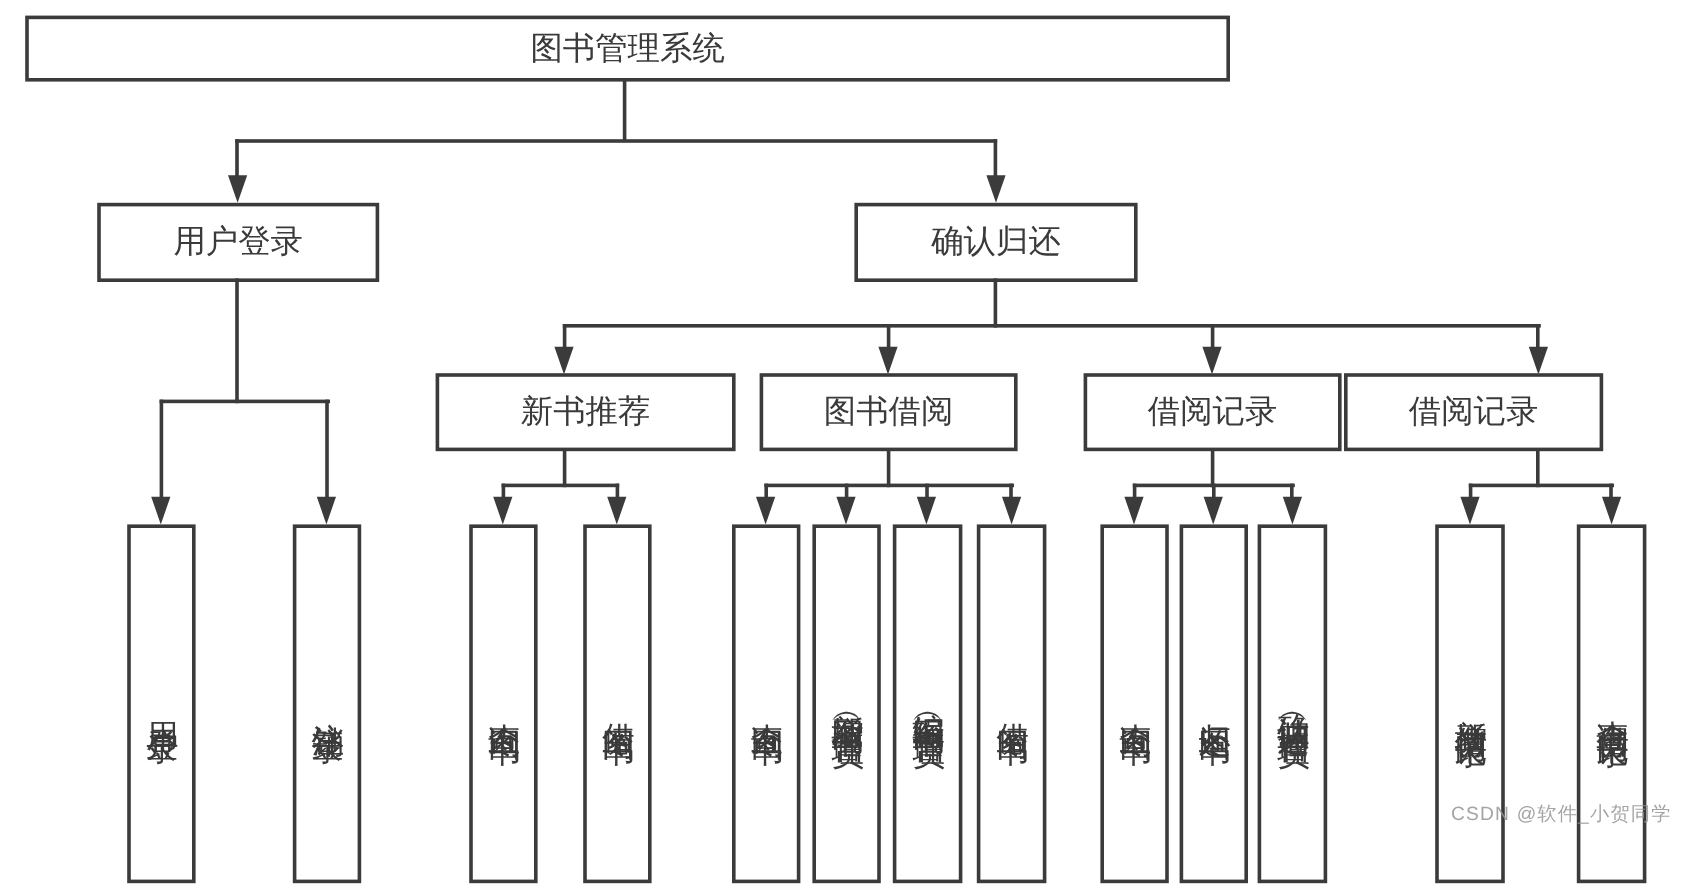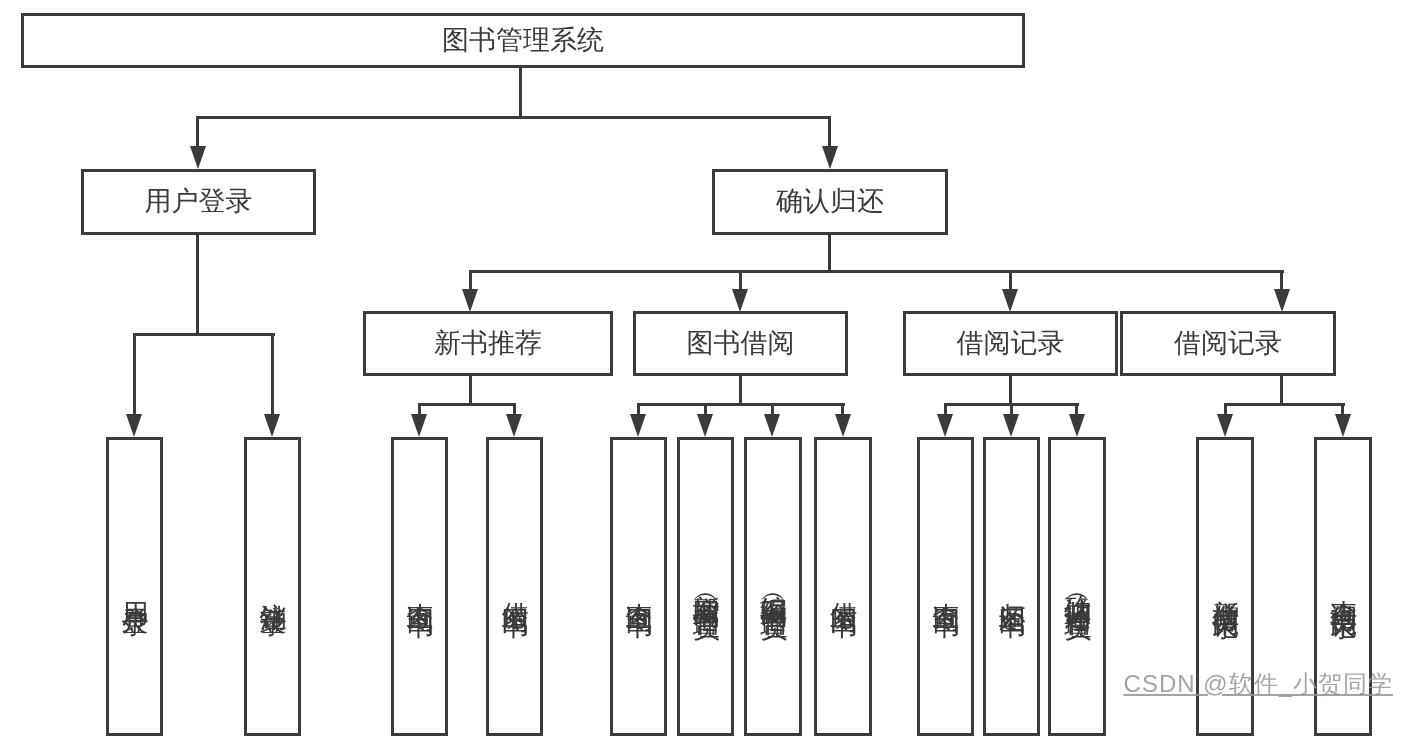--- a/index.html
+++ b/index.html
@@ -34,25 +34,24 @@
   .hl{position:absolute;height:3px;background:#3b3b3b;}
   .ar{
     position:absolute;width:0;height:0;
     border-left:8px solid transparent;
     border-right:8px solid transparent;
     border-top:23px solid #3b3b3b;
   }
   .watermark{
     position:absolute;
     top:668px;right:12px;
-    font-size:24px;
+    font-size:16px;
     letter-spacing:1px;
     color:rgba(148,148,148,0.85);
     z-index:5;
-    text-decoration:underline;
   }
 </style>
 </head>
 <body>
 
 <div class="canvas">
 
   <div class="node" style="left:21px;top:13px;width:1004px;height:55px;">图书管理系统</div>
 
   <div class="vl" style="left:519px;top:66px;height:52px;"></div>

